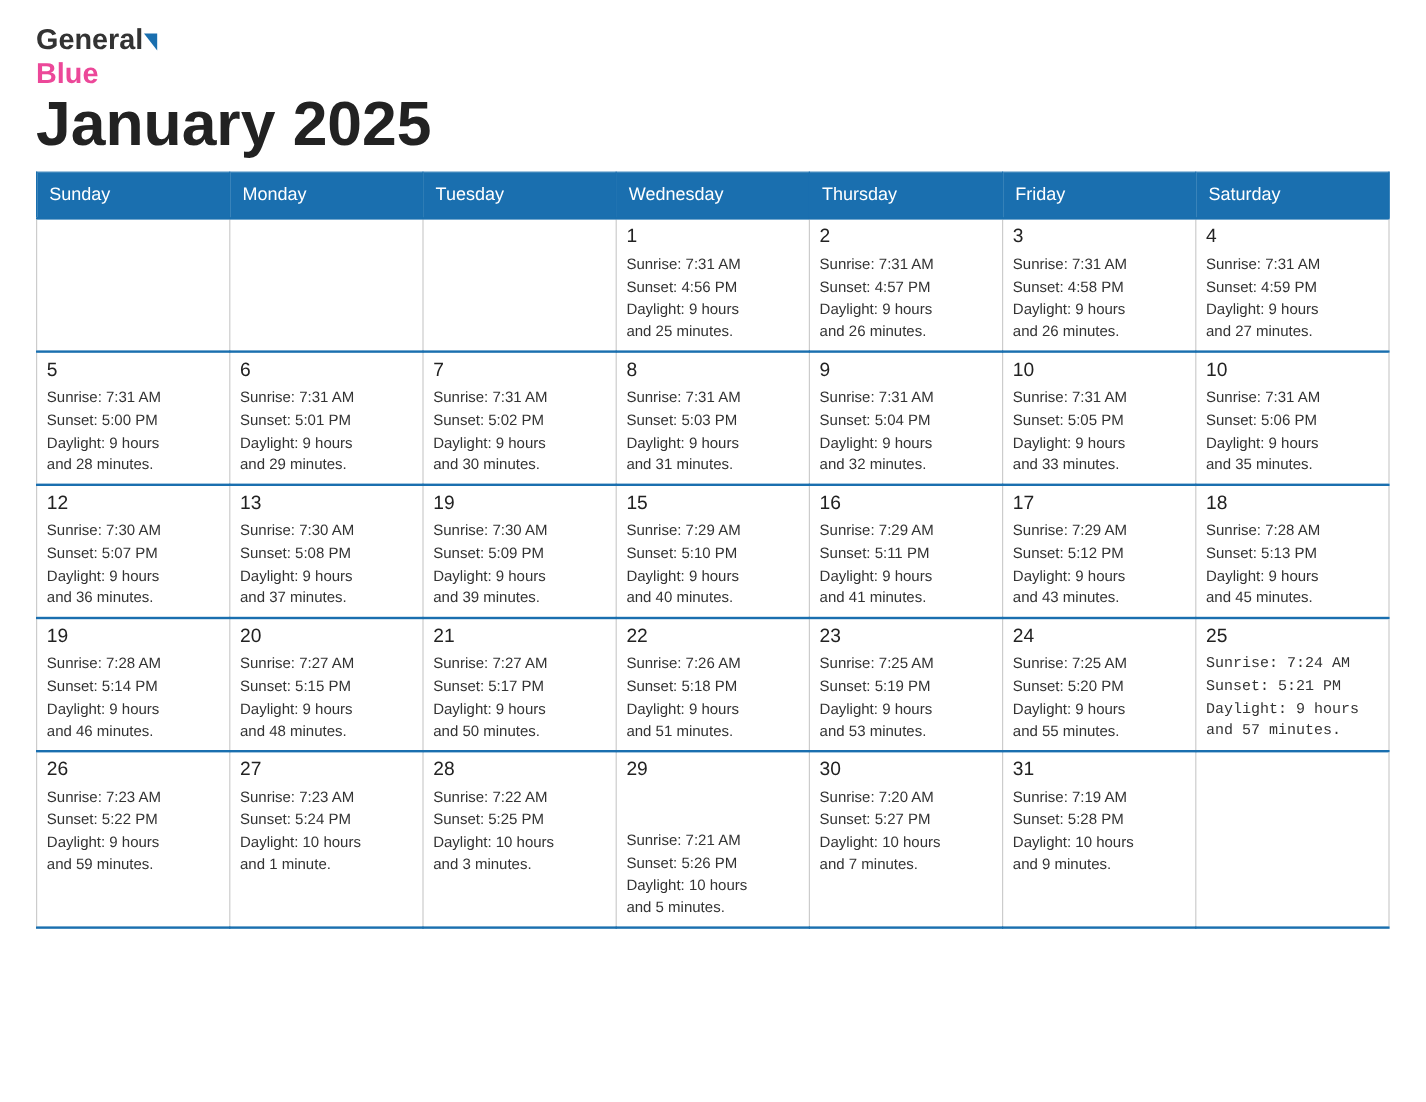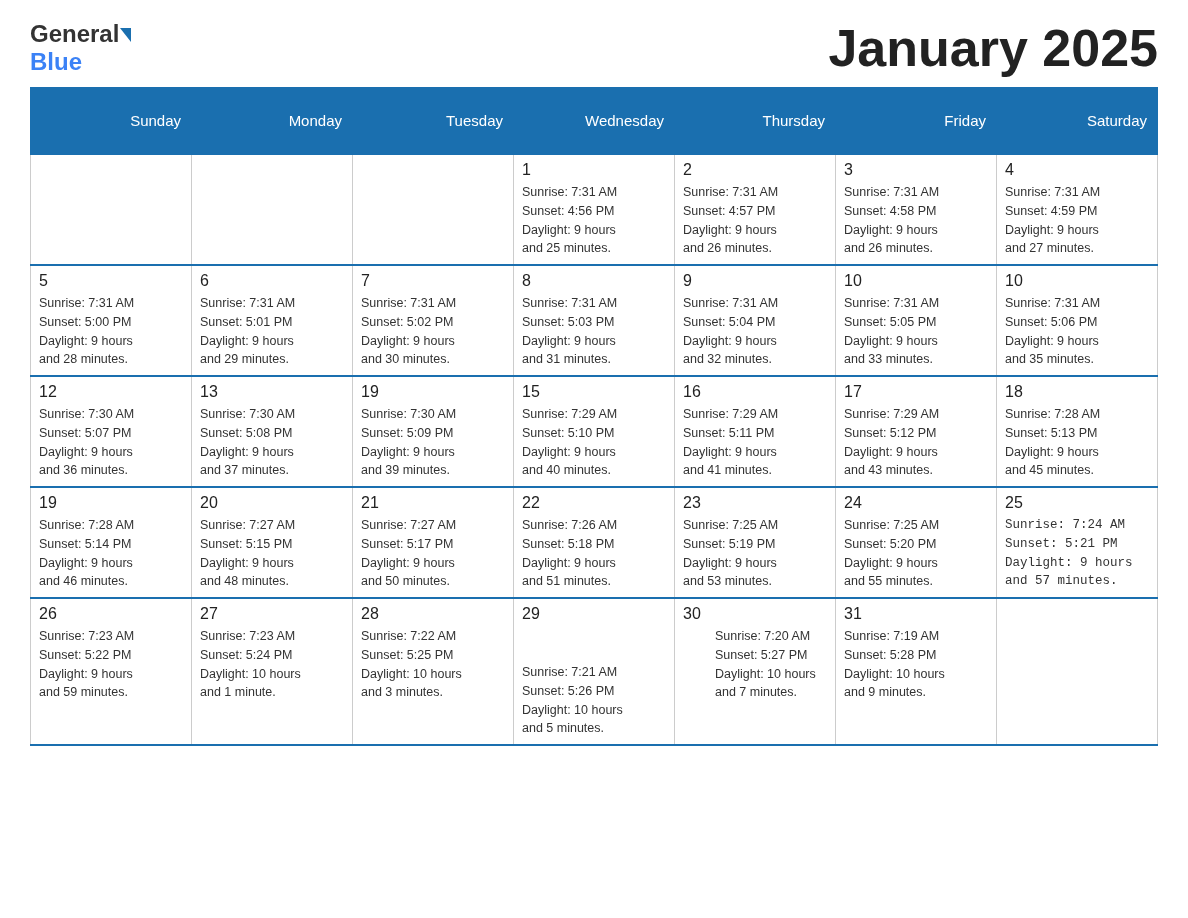--- a/index.html
+++ b/index.html
@@ -8,20 +8,21 @@
       background: #fff;
       padding: 20px 30px;
       width: 1188px;
       min-height: 918px;
     }
     .header {
       display: flex;
       justify-content: space-between;
       align-items: flex-start;
       margin-bottom: 10px;
+      flex-direction: column;
     }
     .title-block {
       text-align: left;
     }
     .month-title {
       font-size: 52px;
       font-weight: bold;
       color: #222;
       line-height: 1.1;
     }
@@ -31,22 +32,22 @@
       margin-top: 4px;
     }
     .calendar {
       width: 100%;
       border-collapse: collapse;
       margin-top: 10px;
     }
     .calendar th {
       background-color: #1a6faf;
       color: #fff;
-      text-align: right;
-      padding: 24px 10px;
+      text-align: left;
+      padding: 10px 10px;
       font-size: 15px;
       font-weight: normal;
       border: 1px solid #1a6faf;
     }
     .calendar td {
       vertical-align: top;
       border: 1px solid #ccc;
       padding: 6px 8px;
       width: calc(100% / 7);
       min-height: 100px;
@@ -76,21 +77,21 @@
       flex-direction: column;
     }
     .logo-general {
       font-size: 24px;
       font-weight: bold;
       color: #333;
       display: flex;
       align-items: center;
     }
     .logo-blue-text {
-      color: #3b82f6;
+      color: #ec4899;
       font-size: 24px;
       font-weight: bold;
     }
     .logo-triangle {
       display: inline-block;
       width: 0;
       height: 0;
       border-left: 11px solid transparent;
       border-top: 14px solid #1a6faf;
       margin-left: 1px;
@@ -336,21 +337,21 @@
         </td>
         <td>
           <span class="day-num">29</span>
           <div class="day-info" style="white-space: pre-line; margin-top: 40px;">Sunrise: 7:21 AM
 Sunset: 5:26 PM
 Daylight: 10 hours
 and 5 minutes.</div>
         </td>
         <td>
           <span class="day-num">30</span>
-          <div class="day-info" style="white-space: pre-line; margin-left: 32px;">Sunrise: 7:20 AM
+          <div class="day-info" style="white-space: pre-line;">Sunrise: 7:20 AM
 Sunset: 5:27 PM
 Daylight: 10 hours
 and 7 minutes.</div>
         </td>
         <td>
           <span class="day-num">31</span>
           <div class="day-info" style="white-space: pre-line;">Sunrise: 7:19 AM
 Sunset: 5:28 PM
 Daylight: 10 hours
 and 9 minutes.</div>

